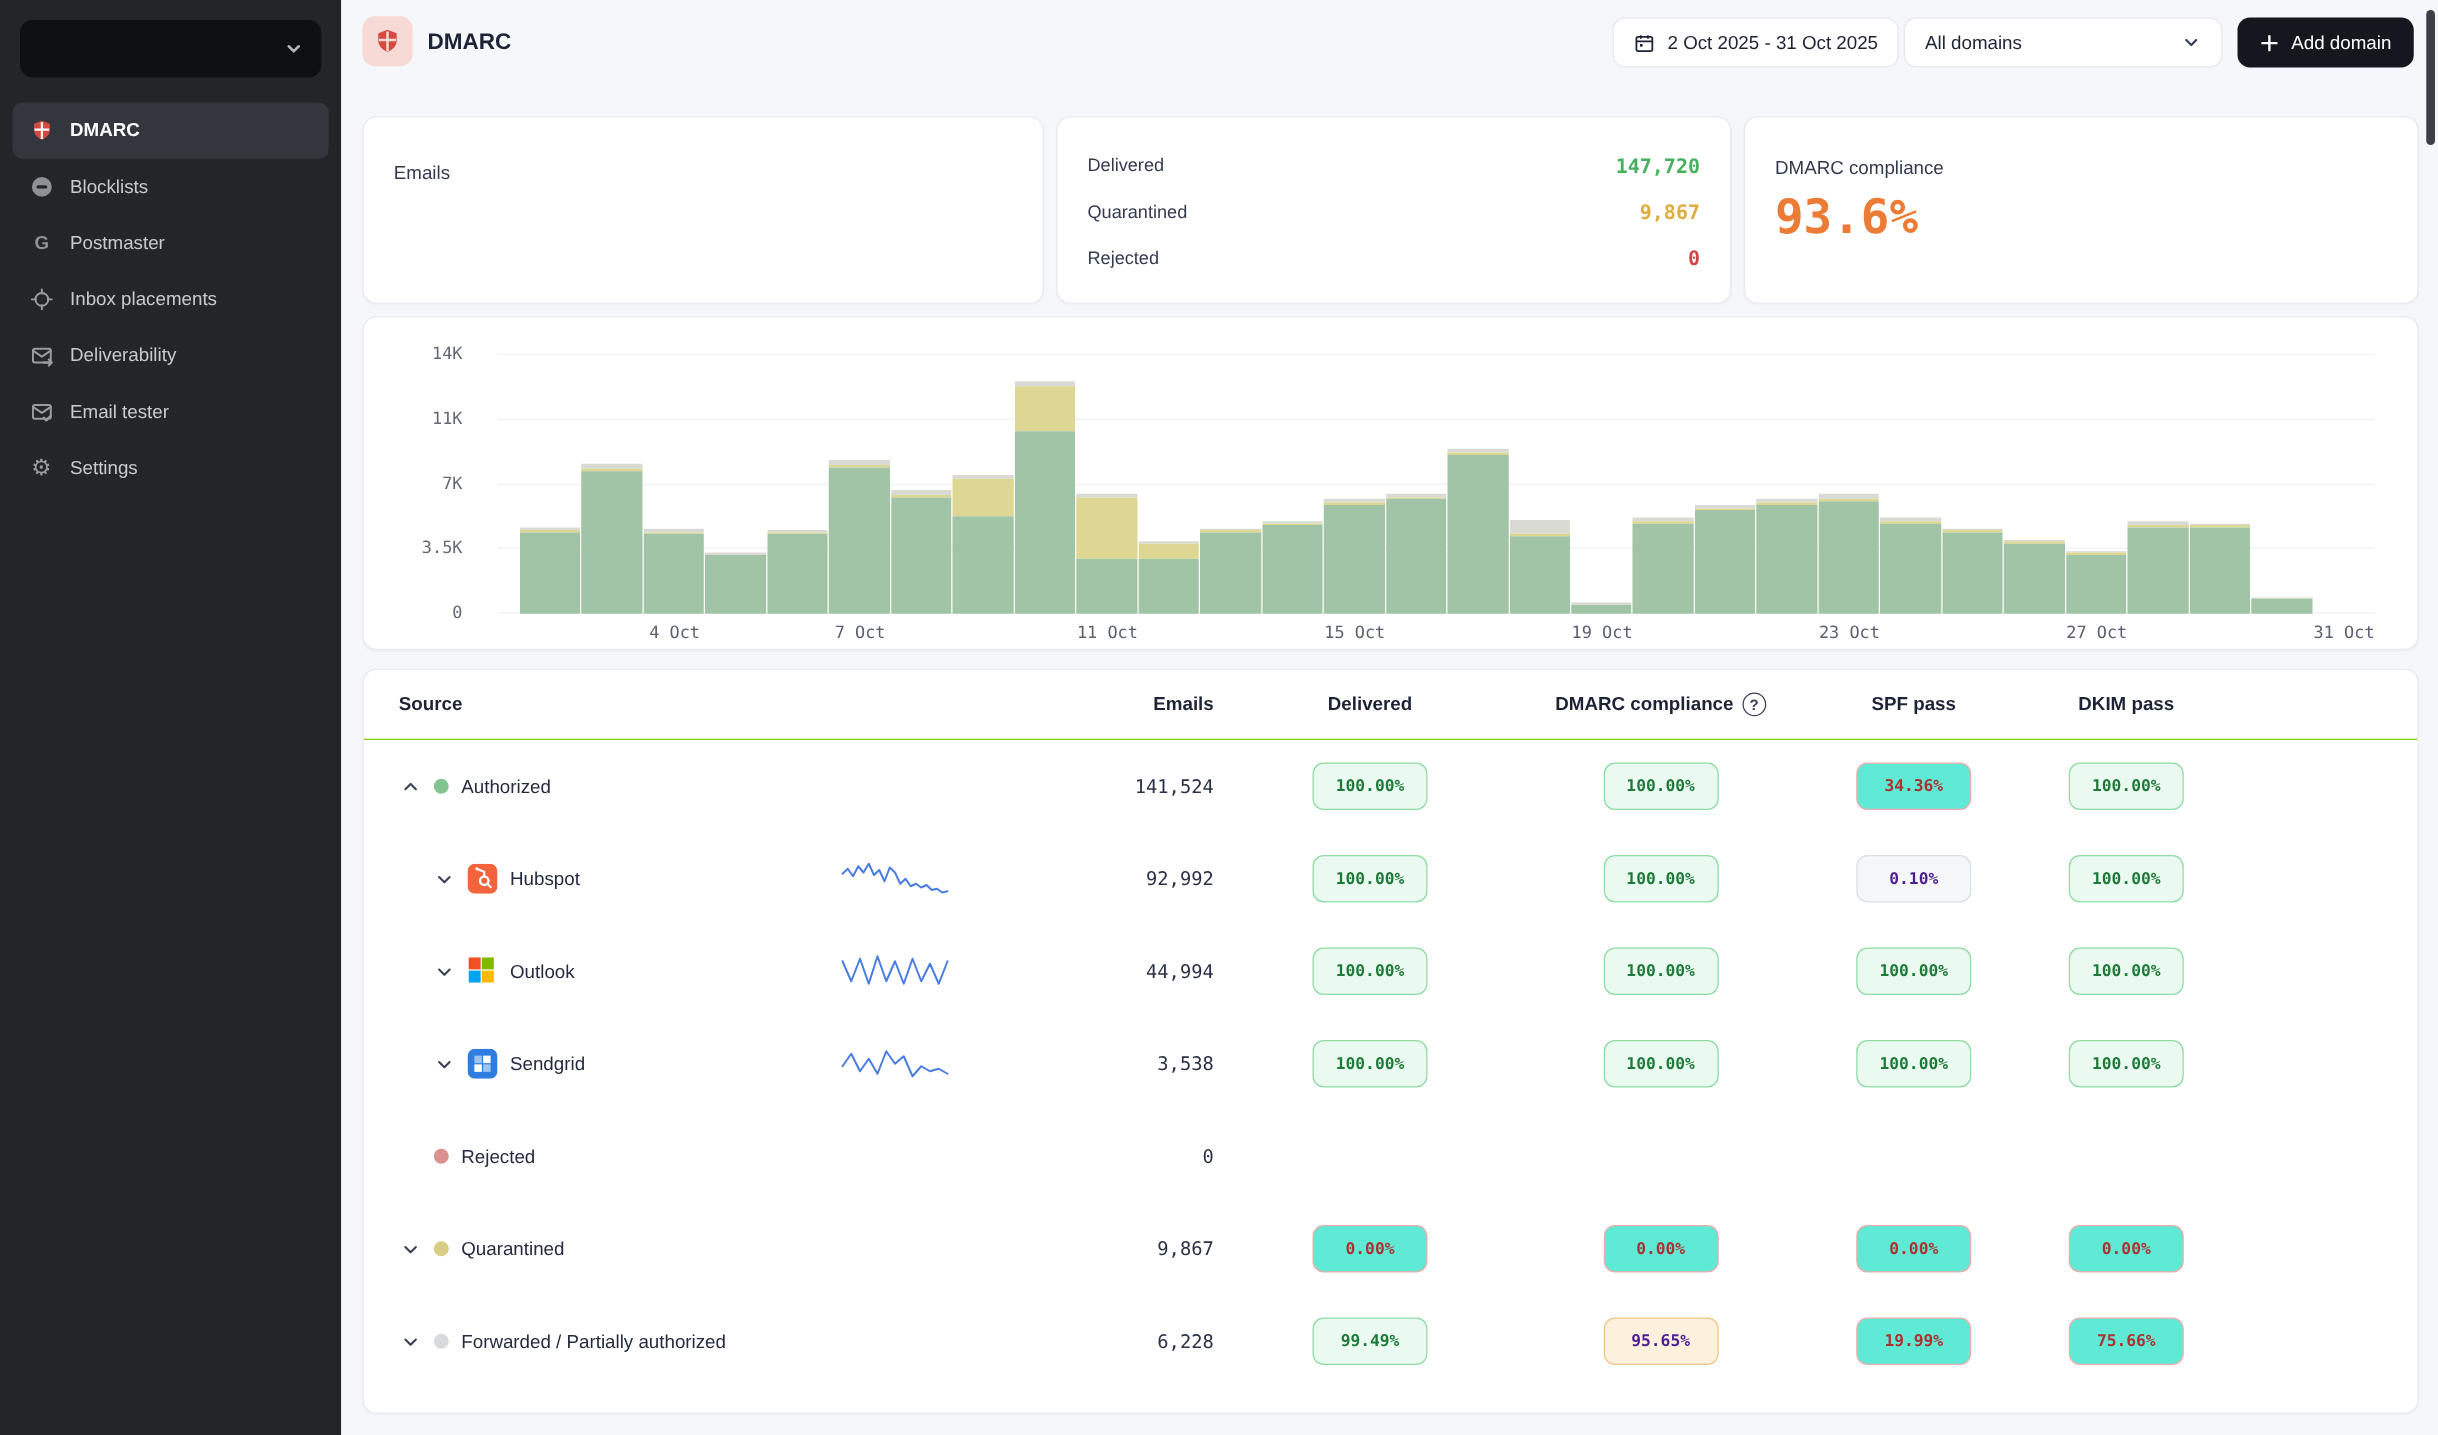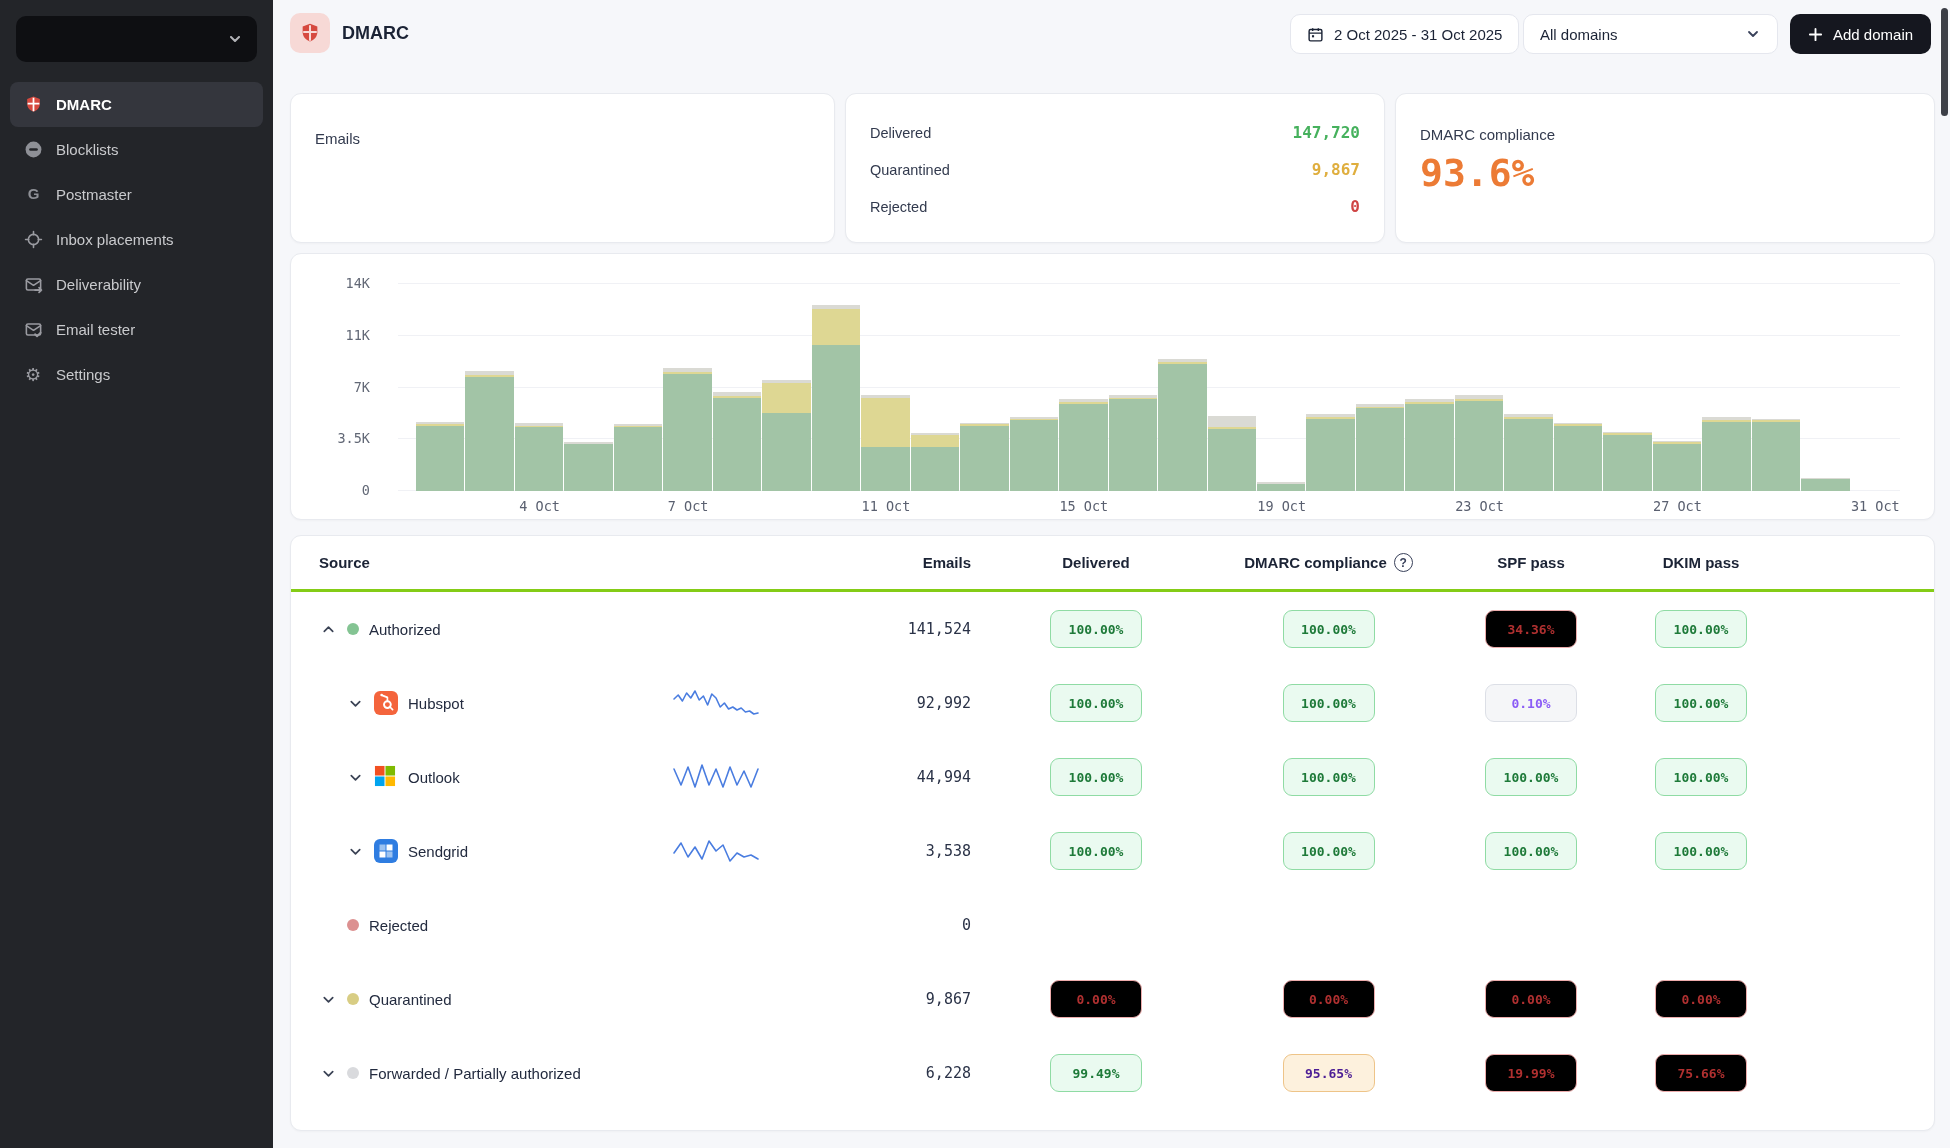--- a/index.html
+++ b/index.html
@@ -63,21 +63,21 @@
   .slot { flex:1; height:100%; display:flex; align-items:flex-end; }
   .stack { width:calc(100% - 1px); display:flex; flex-direction:column-reverse; }
   .seg { width:100%; }
   #xlabels { position:absolute; left:0; top:calc(100% + 7px); width:100%; height:20px; }
   .xtick { position:absolute; transform:translateX(-50%); font-size:13.5px; color:#5a6070; white-space:nowrap; }
 
   
   #card-table { left:17px; top:535px; width:1645px; height:596px; padding:0; overflow:hidden; }
   .t-row { display:grid; grid-template-columns:322px 150px 180px 250px 215px 190px 150px 1fr;
     align-items:center; padding:0 28px; }
-  #t-head { height:56px; border-bottom:3px solid #84cc16; font-weight:bold; font-size:15px; color:#1b2335; }
+  #t-head { height:56px; border-bottom:1px solid #84cc16; font-weight:bold; font-size:15px; color:#1b2335; }
   .h-cell { display:flex; align-items:center; gap:7px; }
   .h-emails { justify-content:flex-end; }
   .h-center { justify-content:center; }
   .help-circle { width:19px; height:19px; border:1.5px solid #39415a; border-radius:50%;
     font-size:12px; font-weight:bold; color:#39415a; display:flex; align-items:center;
     justify-content:center; cursor:pointer; }
   .d-row { height:74px; font-size:15px; color:#232b3f; }
   .src-cell { display:flex; align-items:center; gap:10px; }
   .src-cell.child { padding-left:27px; }
   .chev { width:18px; height:18px; display:flex; align-items:center; justify-content:center;
@@ -85,22 +85,22 @@
   .chev.none { visibility:hidden; }
   .dot { width:12px; height:12px; border-radius:50%; flex:0 0 12px; }
   .src-icon { width:24px; height:24px; flex:0 0 24px; }
   .src-label { font-weight:500; }
   .spark-cell { display:flex; justify-content:center; }
   .emails-cell { text-align:right; font-size:15px; color:#2a3247; }
   .badge-cell { display:flex; justify-content:center; }
   .badge { min-width:92px; height:38px; border-radius:9px; border:1px solid; display:flex;
     align-items:center; justify-content:center; font-size:13px; font-weight:bold; padding:0 10px; }
   .tone-green  { background:#eafaf0; border-color:#8fdba4; color:#1e7a39; }
-  .tone-red    { background:#000000; border-color:#edacac; color:#b03030; }
-  .tone-gray   { background:#f5f6f8; border-color:#dcdfe6; color:#8b5cf6; }
+  .tone-red    { background:#5eead4; border-color:#edacac; color:#b03030; }
+  .tone-gray   { background:#f5f6f8; border-color:#dcdfe6; color:#4c1d95; }
   .tone-orange { background:#fdf1dd; border-color:#eec488; color:#4c1d95; }
 
   #scrollbar-thumb { position:absolute; right:2px; top:8px; width:7px; height:108px;
     background:#3c3f47; border-radius:4px; cursor:pointer; }
 </style>
 </head>
 <body>
 
 <div id="sidebar">
   <div id="workspace-dropdown">

